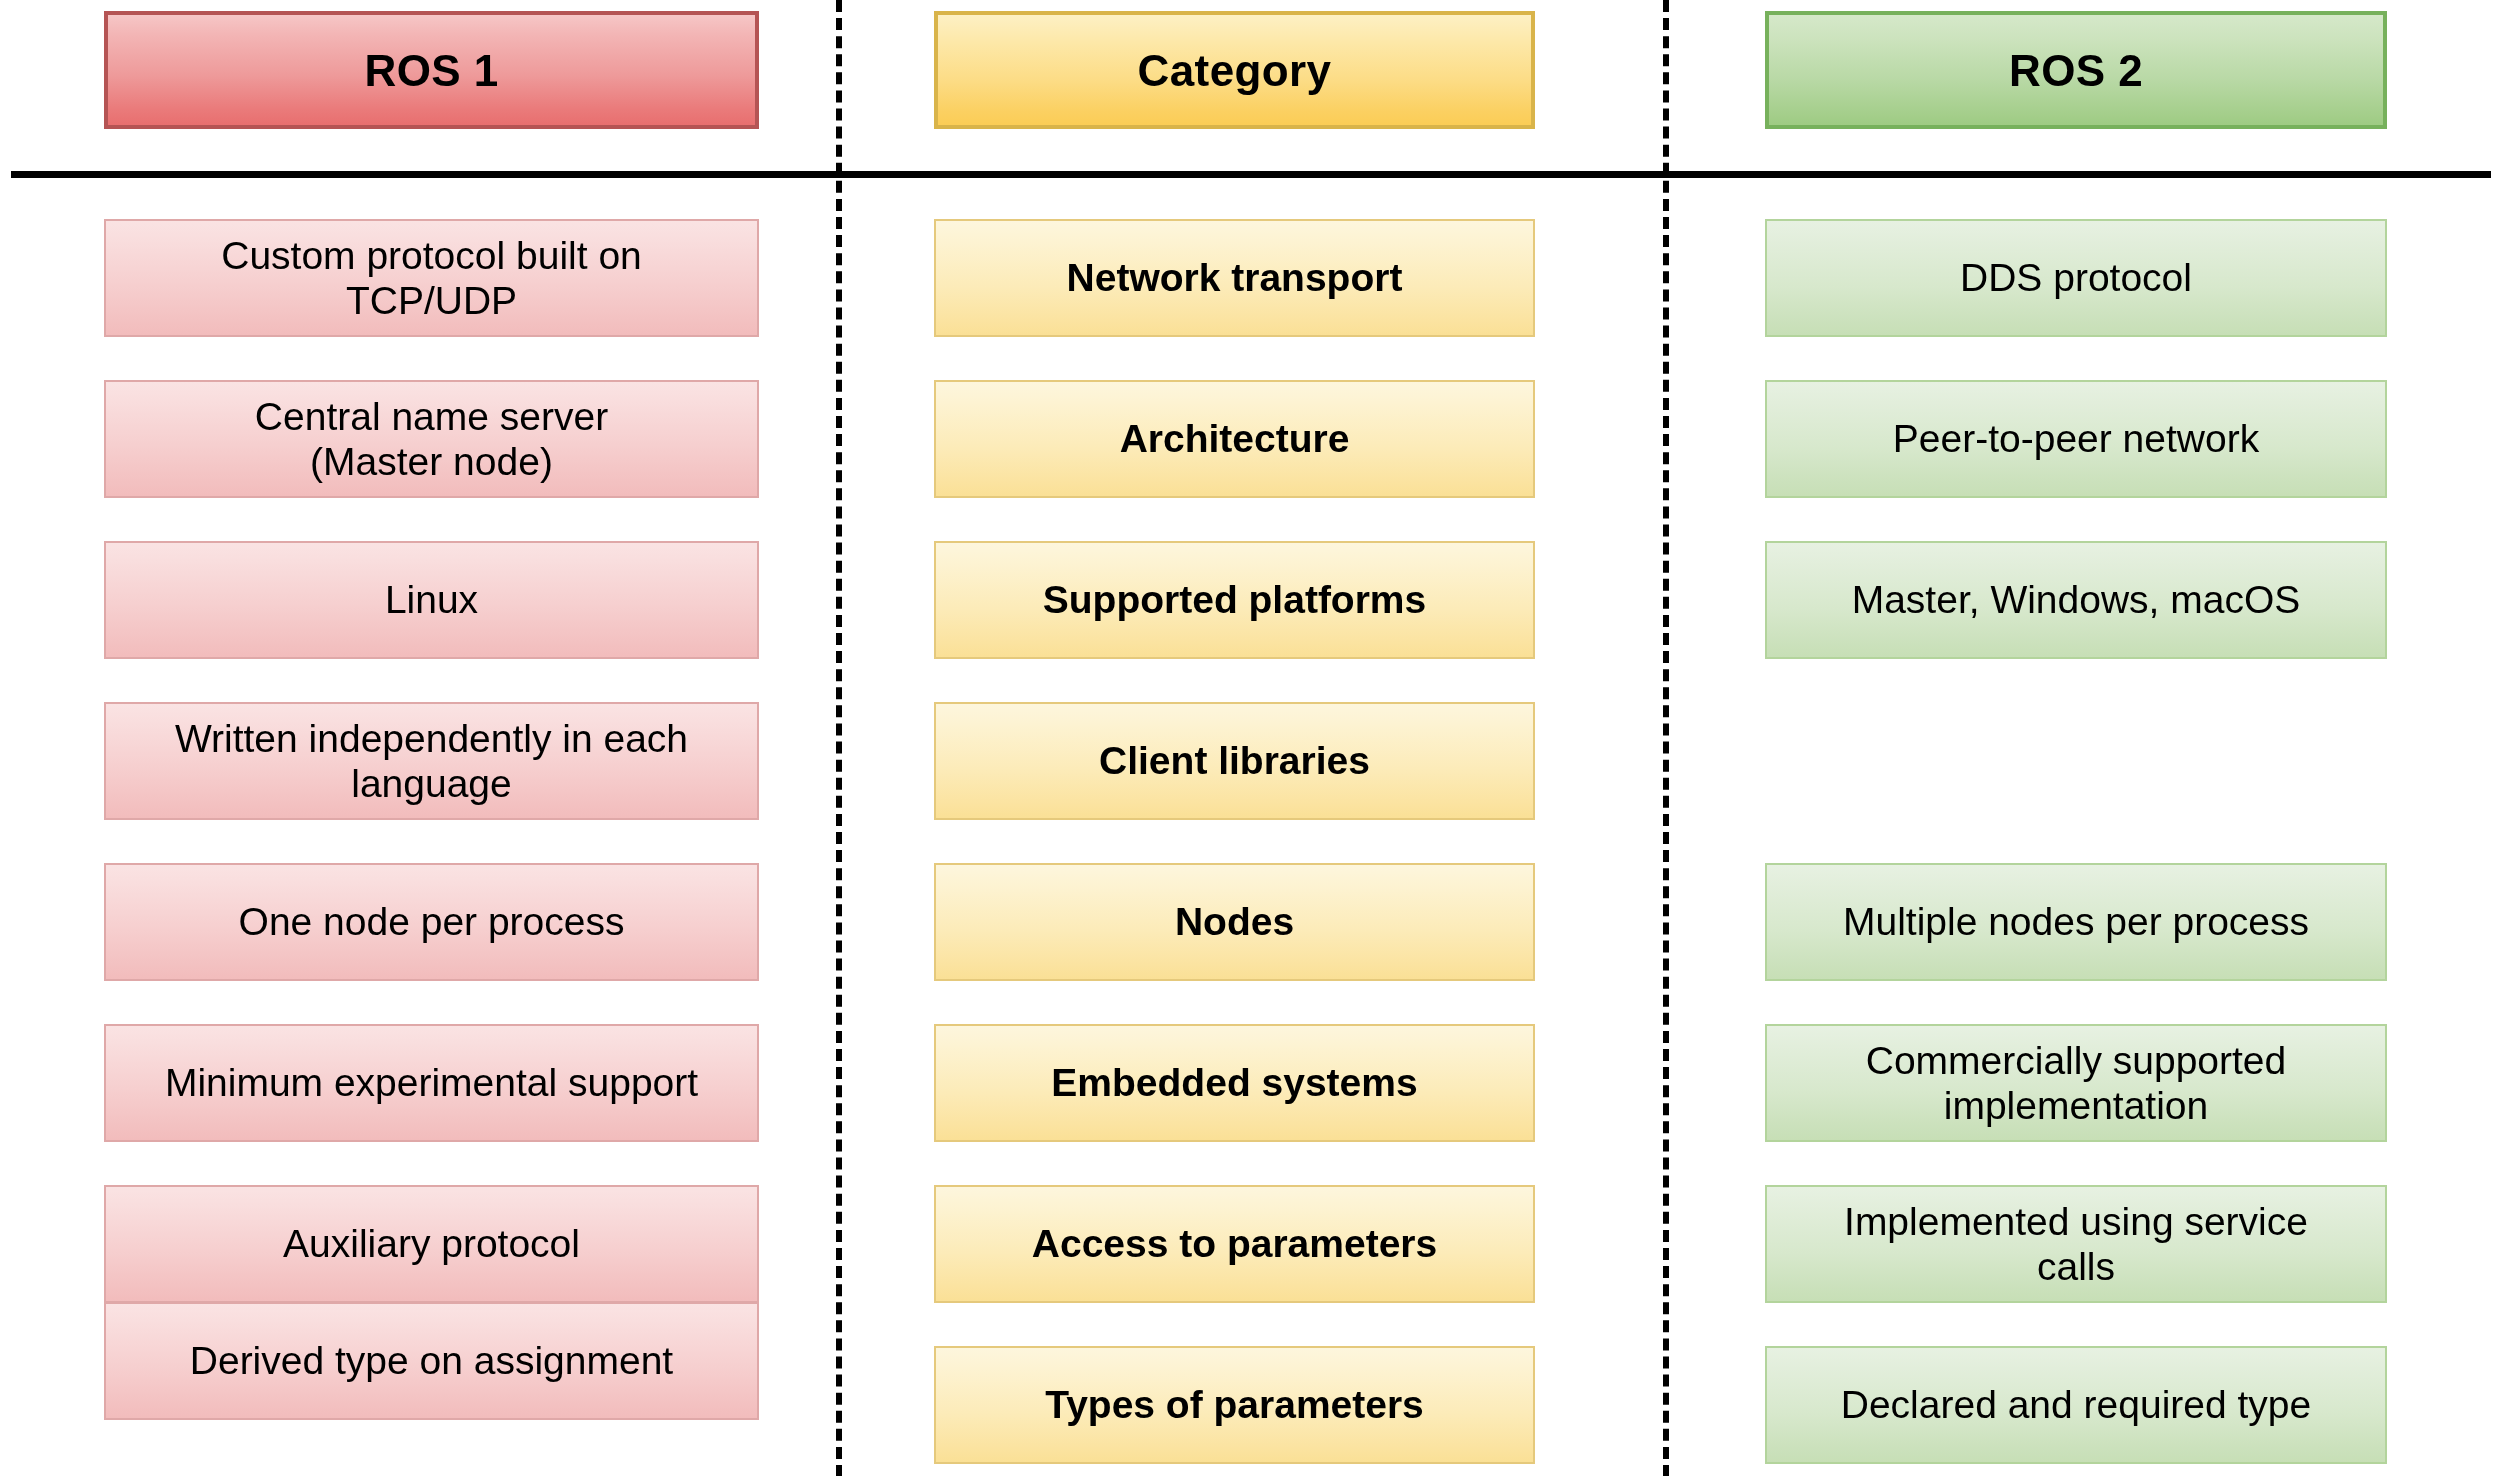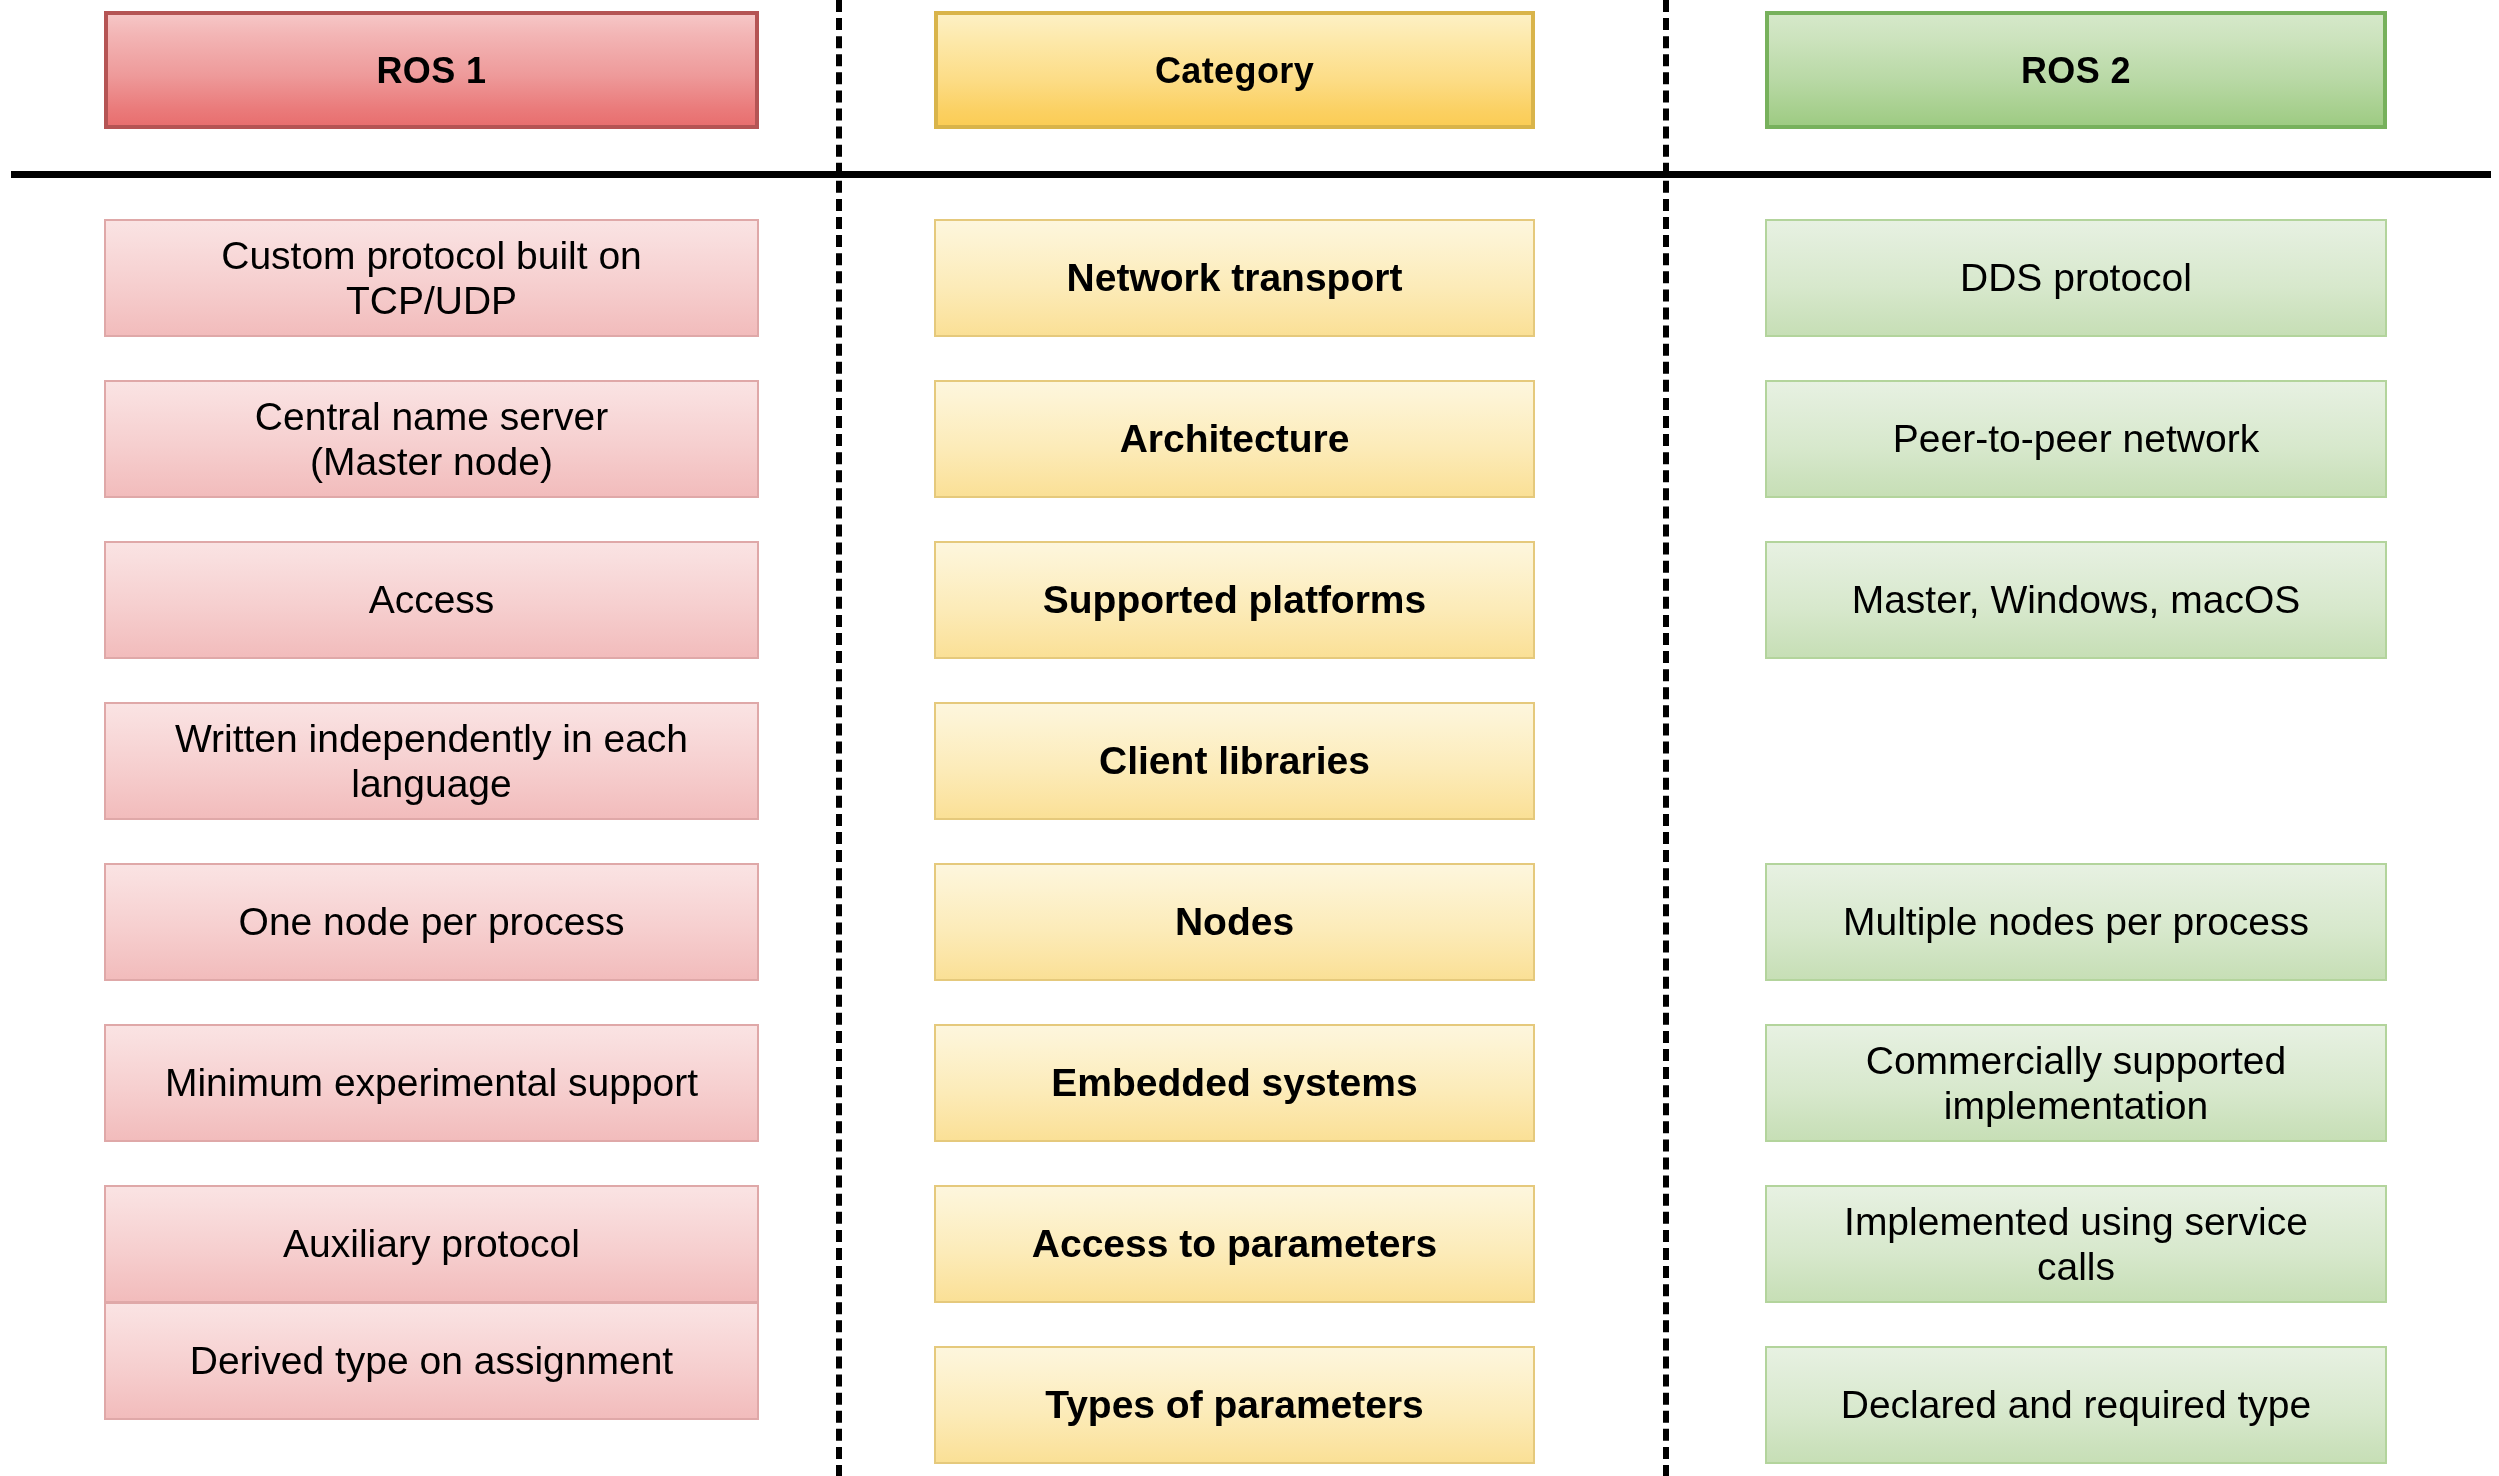--- a/index.html
+++ b/index.html
@@ -62,21 +62,21 @@
   .cell .txt {
     display: block;
     width: 100%;
     white-space: pre-line;
   }
 
   
   .hdr {
     top: 11.4px;
     height: 118px;
-    font-size: 36px;
+    font-size: 44px;
     font-weight: bold;
     letter-spacing: 0.4px;
   }
   .hdr.red {
     background: linear-gradient(to bottom, #f6c6c6 0%, #f3b5b5 18%, #ee9a9a 55%, #ea7b7b 85%, #e86f6f 100%);
     border: 4.6px solid #b55454;
   }
   .hdr.yellow {
     background: linear-gradient(to bottom, #fdf0c4 0%, #fde8a8 25%, #fcdc85 60%, #fbd061 88%, #fbcd56 100%);
     border: 4.6px solid #d9b44a;
@@ -148,21 +148,21 @@
 (Master node)</span>
     </div>
   <div class="cell body-cell yellow bold col-center" style="top:380px">
       <span class="txt">Architecture</span>
     </div>
   <div class="cell body-cell green col-right" style="top:380px">
       <span class="txt">Peer-to-peer network</span>
     </div>
 
   <div class="cell body-cell red col-left" style="top:541px">
-      <span class="txt">Access</span>
+      <span class="txt">Linux</span>
     </div>
   <div class="cell body-cell yellow bold col-center" style="top:541px">
       <span class="txt">Supported platforms</span>
     </div>
   <div class="cell body-cell green col-right" style="top:541px">
       <span class="txt">Master, Windows, macOS</span>
     </div>
 
   <div class="cell body-cell red col-left" style="top:702px">
       <span class="txt">Written independently in each

